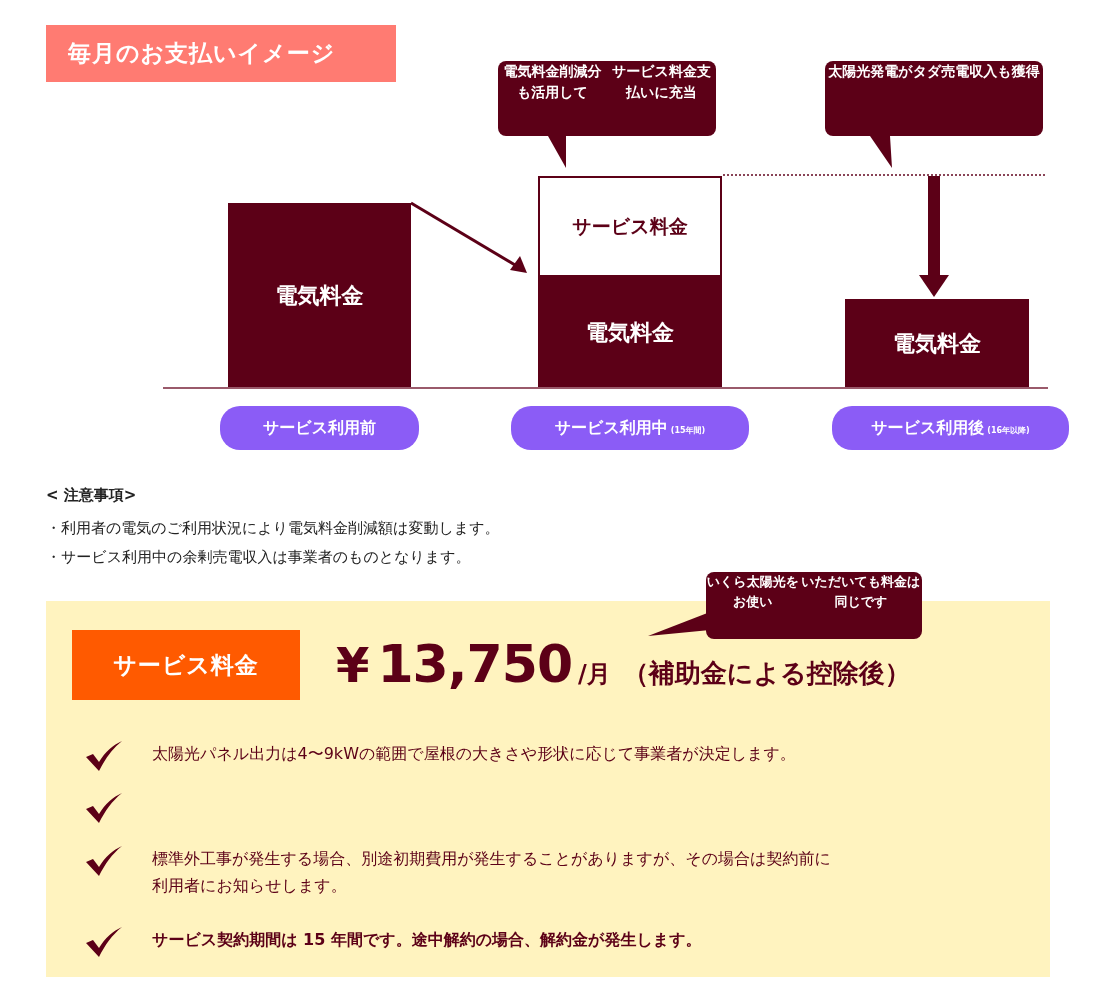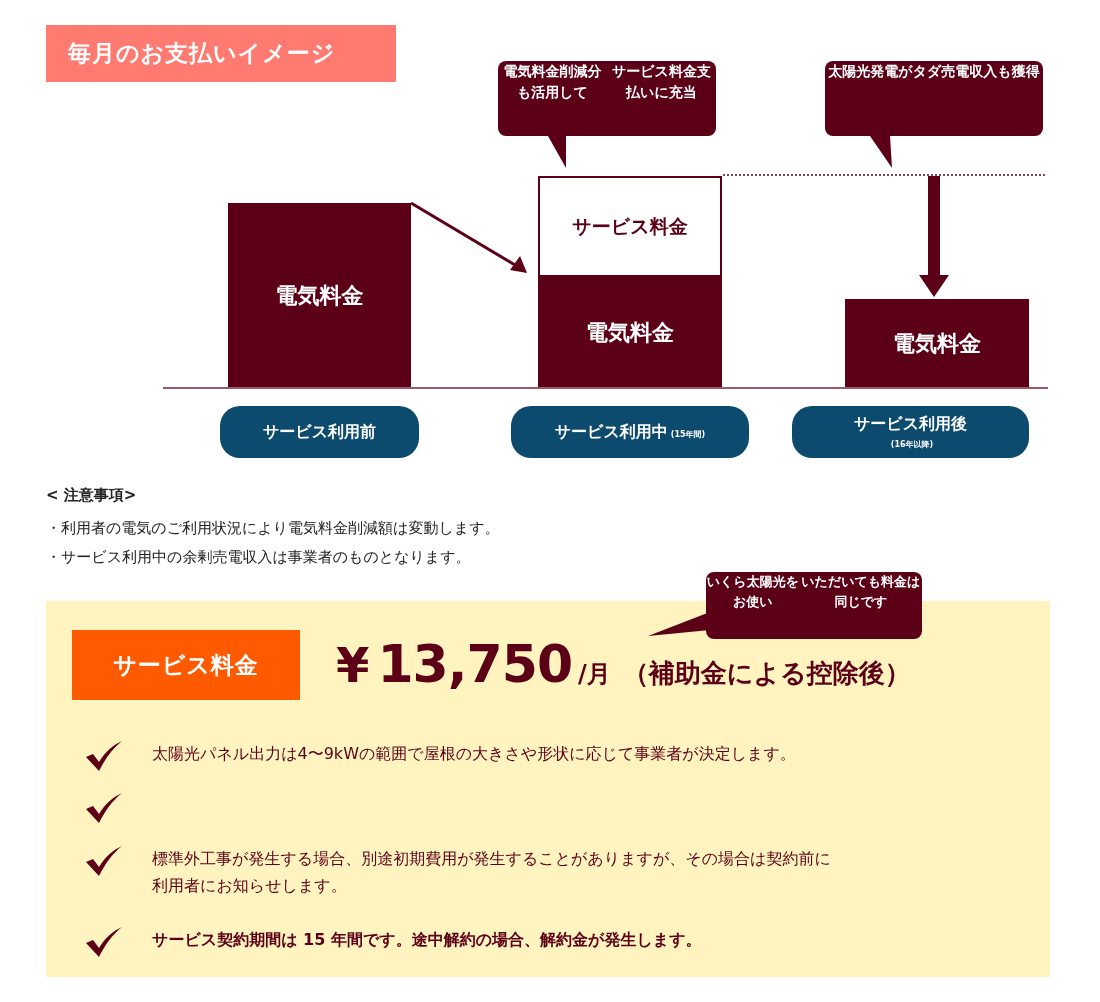--- a/index.html
+++ b/index.html
@@ -19,27 +19,27 @@
   .bubble1 { left: 498px; top: 61px; width: 218px; height: 75px; }
   .bubble2 { left: 825px; top: 61px; width: 218px; height: 75px; text-align: right; }
   .bar { background: #5c0017; color: #fff; font-weight: bold; font-size: 22px; display: flex; align-items: center; justify-content: center; }
   .bar-before { left: 228px; top: 203px; width: 183px; height: 186px; }
   .bar-during-top { left: 538px; top: 176px; width: 184px; height: 101px; background: #fff; border: 2px solid #5c0017; color: #5c0017; font-size: 19px; }
   .bar-during-bottom { left: 538px; top: 277px; width: 184px; height: 112px; }
   .bar-after { left: 845px; top: 299px; width: 184px; height: 90px; }
   .baseline { left: 163px; top: 387px; width: 885px; height: 2px; background: #9a5a6b; }
   .dotted { left: 723px; top: 174px; width: 322px; height: 0; border-top: 2px dotted #8a4457; }
   .pill {
-    background: #0c4a6e; color: #fff; font-weight: bold; font-size: 16px; height: 52px; border-radius: 20px;
+    background: #8b5cf6; color: #fff; font-weight: bold; font-size: 16px; height: 44px; border-radius: 20px;
     display: flex; align-items: center; justify-content: center;
   }
   .pill small { font-size: 8px; margin-left: 3px; margin-top: 4px; }
   .pill1 { left: 220px; top: 406px; width: 199px; }
   .pill2 { left: 511px; top: 406px; width: 238px; }
-  .pill3 { left: 792px; top: 406px; width: 237px; flex-direction: column; }
+  .pill3 { left: 832px; top: 406px; width: 237px; }
   .notes-title { left: 46px; top: 486px; font-size: 15px; font-weight: bold; color: #222; }
   .note { left: 46px; font-size: 15px; color: #222; }
   .note1 { top: 519px; }
   .note2 { top: 548px; }
   .panel { left: 46px; top: 601px; width: 1004px; height: 376px; background: #fff3bf; }
   .fee-label {
     left: 72px; top: 630px; width: 228px; height: 70px; background: #ff5a00; color: #fff;
     font-weight: bold; font-size: 23px; display: flex; align-items: center; justify-content: center; letter-spacing: 1px;
   }
   .price { left: 336px; top: 622px; color: #5c0017; font-weight: bold; display: flex; align-items: baseline; white-space: nowrap; }

